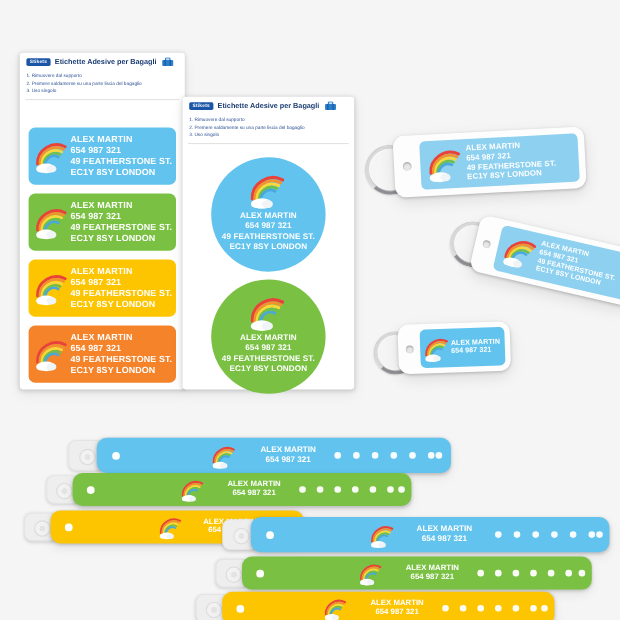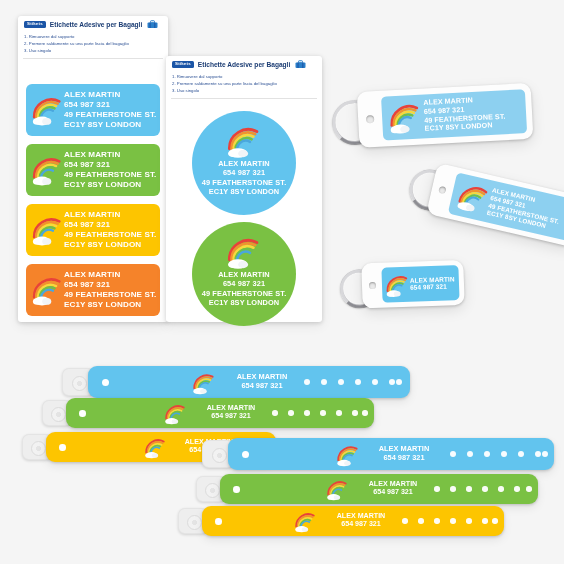--- a/index.html
+++ b/index.html
@@ -4,21 +4,21 @@
 <title>Product mockup</title>
 <style>
   html,body{margin:0;padding:0;}
   body{
     width:564px;height:564px;
     background:#f5f5f5;
     font-family:"Liberation Sans", sans-serif;
     overflow:hidden;
     position:relative;
   }
-  .stage{position:absolute;inset:0;}
+  .stage{position:absolute;inset:0;margin-top:32px;}
 
   
   .sheet{
     position:absolute;
     background:#ffffff;
     border-radius:3px;
     box-shadow:0 1px 4px rgba(0,0,0,.16), 0 4px 12px rgba(0,0,0,.07);
   }
   .sheet-head{
     display:flex;align-items:center;gap:4px;

